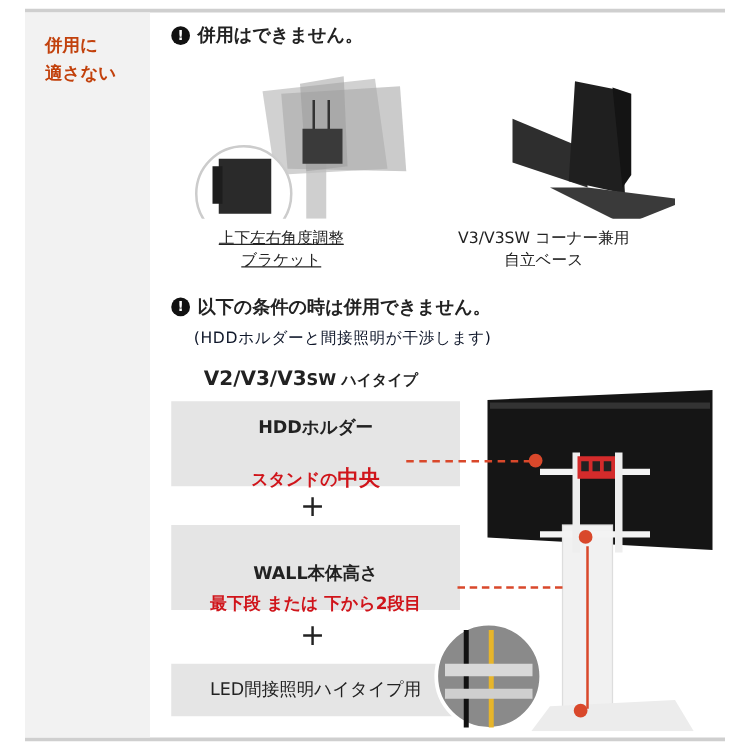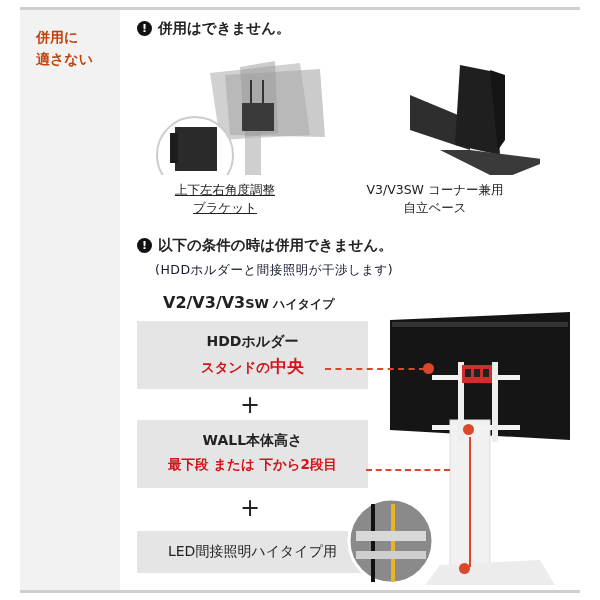--- a/index.html
+++ b/index.html
@@ -70,25 +70,25 @@
 <div class="heading" style="left:137px;top:236px;">
   <span class="excl">!</span>
   <span>以下の条件の時は併用できません。</span>
 </div>
 <div class="sub">(HDDホルダーと間接照明が干渉します)</div>
 
 <div class="model"><span>V2/V3/V3</span><span style="font-size:13px;margin-top:32px;">SW</span><small> ハイタイプ</small></div>
 
 <div class="box" style="top:321px;height:68px;">
   <div class="t1" style="margin-top:12px;">HDDホルダー</div>
-  <div class="t2" style="margin-top:4px;text-align:center;"><span>スタンドの</span><span class="big">中央</span></div>
+  <div class="t2" style="margin-top:20px;text-align:center;"><span>スタンドの</span><span class="big">中央</span></div>
 </div>
 <div class="plus" style="top:393px;">+</div>
 <div class="box" style="top:420px;height:68px;">
-  <div class="t1" style="margin-top:12px;">WALL本体高さ</div>
+  <div class="t1" style="margin-top:30px;">WALL本体高さ</div>
   <div class="t2" style="margin-top:6px;">最下段 または 下から2段目</div>
 </div>
 <div class="plus" style="top:496px;">+</div>
 <div class="box" style="top:531px;height:42px;">
   <div class="t1" style="margin-top:12px;font-weight:normal;">LED間接照明ハイタイプ用</div>
 </div>
 
 <svg class="img" style="left:380px;top:300px;" width="200" height="285">
   <polygon points="10,20 190,12 190,140 10,130" fill="#151515"></polygon>
   <rect x="12" y="22" width="176" height="5" fill="#333"></rect>

